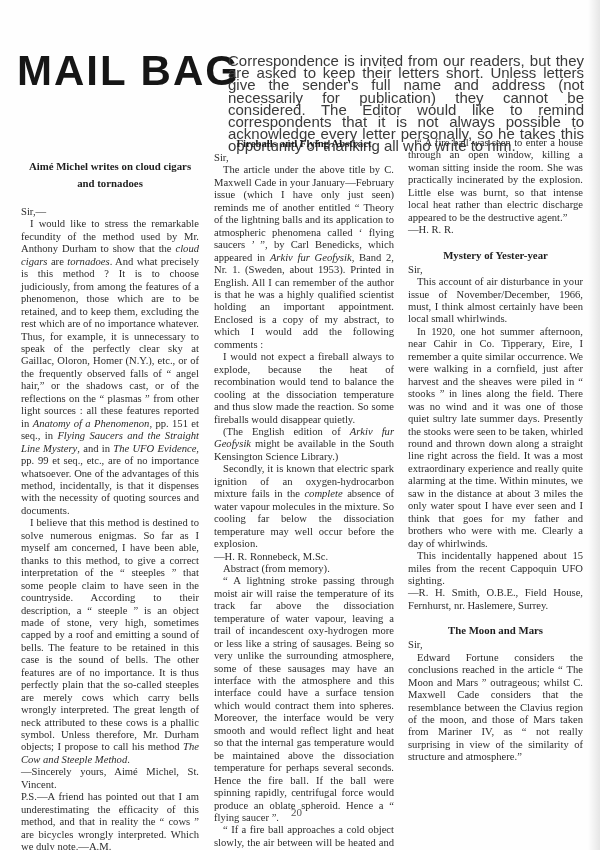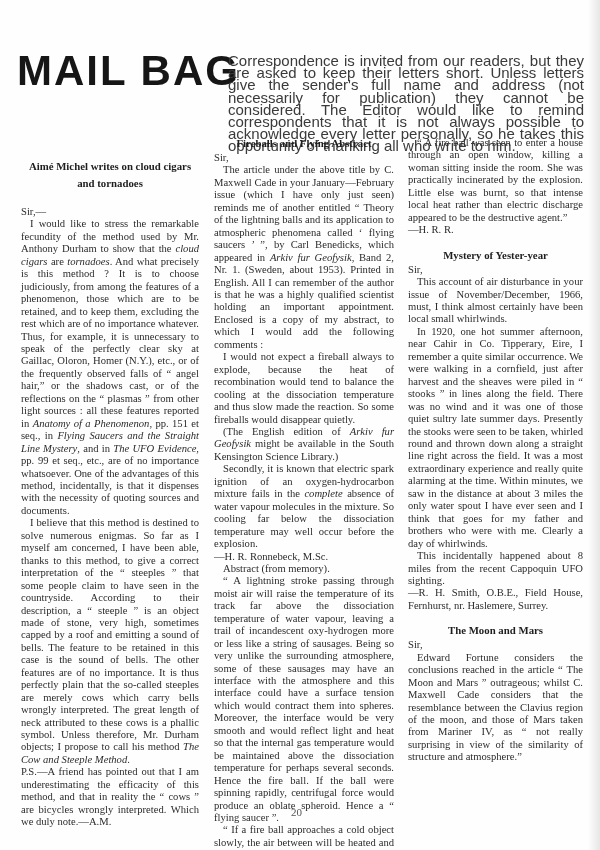--- a/index.html
+++ b/index.html
@@ -94,20 +94,21 @@
   <div class="edge-shadow"></div>
 
   <h1 class="masthead-title">MAIL BAG</h1>
   <p class="masthead-note">Correspondence is invited from our readers, but they are asked to keep their letters short. Unless letters give the sender's full name and address (not necessarily for publication) they cannot be considered. The Editor would like to remind correspondents that it is not always possible to acknowledge every letter personally, so he takes this opportunity of thanking all who write to him.</p>
 
   <div class="col col1">
     <div class="letter-title">Aimé Michel writes on cloud cigars and tornadoes</div>
     <p class="noindent">Sir,—</p>
     <p><span>I would like to stress the remarkable fecundity of the method used by Mr. Anthony Durham to show that the </span><i>cloud cigars</i><span> are </span><i>tornadoes</i><span>. And what precisely is this method ? It is to choose judiciously, from among the features of a phenomenon, those which are to be retained, and to keep them, excluding the rest which are of no importance whatever. Thus, for example, it is unnecessary to speak of the perfectly clear sky at Gaillac, Oloron, Homer (N.Y.), etc., or of the frequently observed falls of “ angel hair,” or the shadows cast, or of the reflections on the “ plasmas ” from other light sources : all these features reported in </span><i>Anatomy of a Phenomenon</i><span>, pp. 151 et seq., in </span><i>Flying Saucers and the Straight Line Mystery</i><span>, and in </span><i>The UFO Evidence</i><span>, pp. 99 et seq., etc., are of no importance whatsoever. One of the advantages of this method, incidentally, is that it dispenses with the necessity of quoting sources and documents.</span></p>
     <p><span>I believe that this method is destined to solve numerous enigmas. So far as I myself am concerned, I have been able, thanks to this method, to give a correct interpretation of the “ steeples ” that some people claim to have seen in the countryside. According to their description, a “ steeple ” is an object made of stone, very high, sometimes capped by a roof and emitting a sound of bells. The feature to be retained in this case is the sound of bells. The other features are of no importance. It is thus perfectly plain that the so-called steeples are merely cows which carry bells wrongly interpreted. The great length of neck attributed to these cows is a phallic symbol. Unless therefore, Mr. Durham objects; I propose to call his method </span><i>The Cow and Steeple Method</i><span>.</span></p>
+    <p class="noindent">—Sincerely yours, Aimé Michel, St. Vincent.</p>
     <p class="noindent">P.S.—A friend has pointed out that I am underestimating the efficacity of this method, and that in reality the “ cows ” are bicycles wrongly interpreted. Which we duly note.—A.M.</p>
   </div>
 
   <div class="col col2">
     <div class="letter-title">Fireballs and Flying Abstract</div>
     <p class="noindent">Sir,</p>
     <p><span>The article under the above title by C. Maxwell Cade in your January—February issue (which I have only just seen) reminds me of another entitled “ Theory of the lightning balls and its application to atmospheric phenomena called ‘ flying saucers ’ ”, by Carl Benedicks, which appeared in </span><i>Arkiv fur Geofysik</i><span>, Band 2, Nr. 1. (Sweden, about 1953). Printed in English. All I can remember of the author is that he was a highly qualified scientist holding an important appointment. Enclosed is a copy of my abstract, to which I would add the following comments :</span></p>
     <p><span>I would not expect a fireball always to explode, because the heat of recombination would tend to balance the cooling at the dissociation temperature and thus slow made the reaction. So some fireballs would disappear quietly.</span></p>
     <p><span>(The English edition of </span><i>Arkiv fur Geofysik</i><span> might be available in the South Kensington Science Library.)</span></p>
     <p><span>Secondly, it is known that electric spark ignition of an oxygen-hydrocarbon mixture fails in the </span><i>complete</i><span> absence of water vapour molecules in the mixture. So cooling far below the dissociation temperature may well occur before the explosion.</span></p>
@@ -118,21 +119,21 @@
   </div>
 
   <div class="col col3">
     <p>“ A fire ball was seen to enter a house through an open window, killing a woman sitting inside the room. She was practically incinerated by the explosion. Little else was burnt, so that intense local heat rather than electric discharge appeared to be the destructive agent.”</p>
     <p class="noindent">—H. R. R.</p>
     <div class="gap"></div>
     <div class="letter-title">Mystery of Yester-year</div>
     <p class="noindent">Sir,</p>
     <p>This account of air disturbance in your issue of November/December, 1966, must, I think almost certainly have been local small whirlwinds.</p>
     <p>In 1920, one hot summer afternoon, near Cahir in Co. Tipperary, Eire, I remember a quite similar occurrence. We were walking in a cornfield, just after harvest and the sheaves were piled in “ stooks ” in lines along the field. There was no wind and it was one of those quiet sultry late summer days. Presently the stooks were seen to be taken, whirled round and thrown down along a straight line right across the field. It was a most extraordinary experience and really quite alarming at the time. Within minutes, we saw in the distance at about 3 miles the only water spout I have ever seen and I think that goes for my father and brothers who were with me. Clearly a day of whirlwinds.</p>
-    <p>This incidentally happened about 8 miles from the recent Cappoquin UFO sighting.</p>
+    <p>This incidentally happened about 15 miles from the recent Cappoquin UFO sighting.</p>
     <p class="noindent">—R. H. Smith, O.B.E., Field House, Fernhurst, nr. Haslemere, Surrey.</p>
     <div class="gap"></div>
     <div class="letter-title">The Moon and Mars</div>
     <p class="noindent">Sir,</p>
     <p>Edward Fortune considers the conclusions reached in the article “ The Moon and Mars ” outrageous; whilst C. Maxwell Cade considers that the resemblance between the Clavius region of the moon, and those of Mars taken from Mariner IV, as “ not really surprising in view of the similarity of structure and atmosphere.”</p>
   </div>
 
   <div class="page-number">20</div>
 </div>
 

